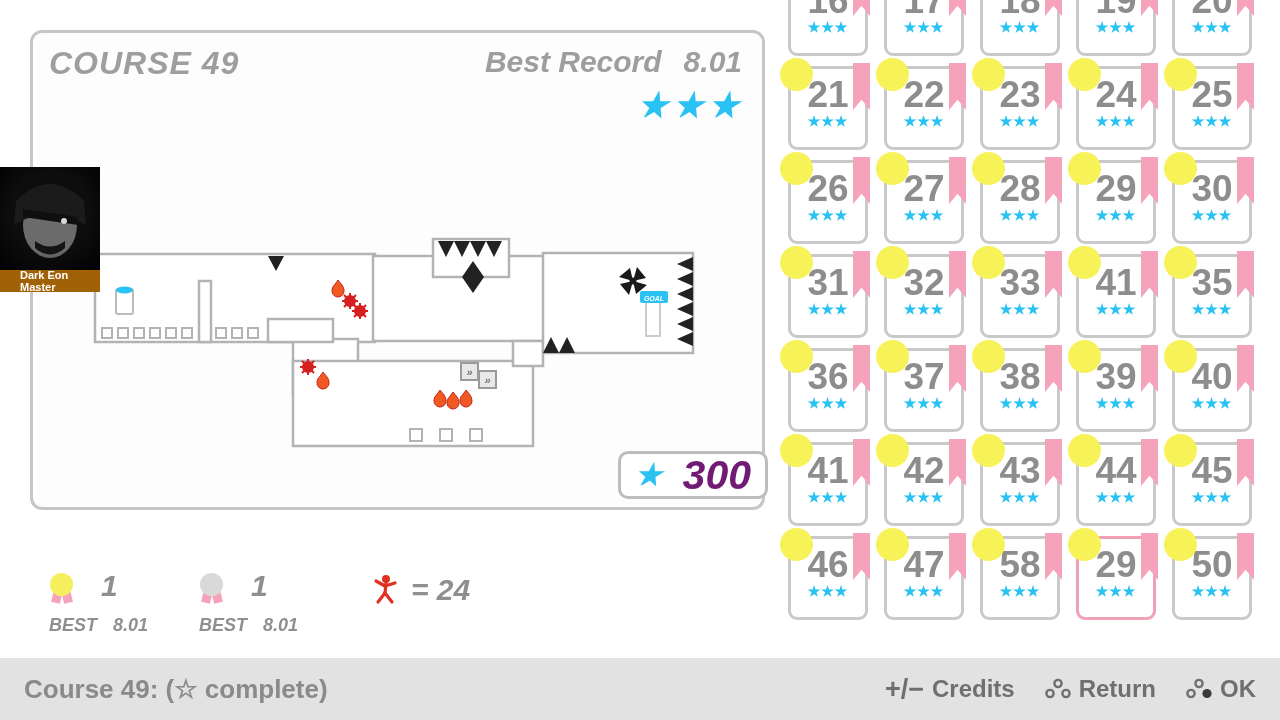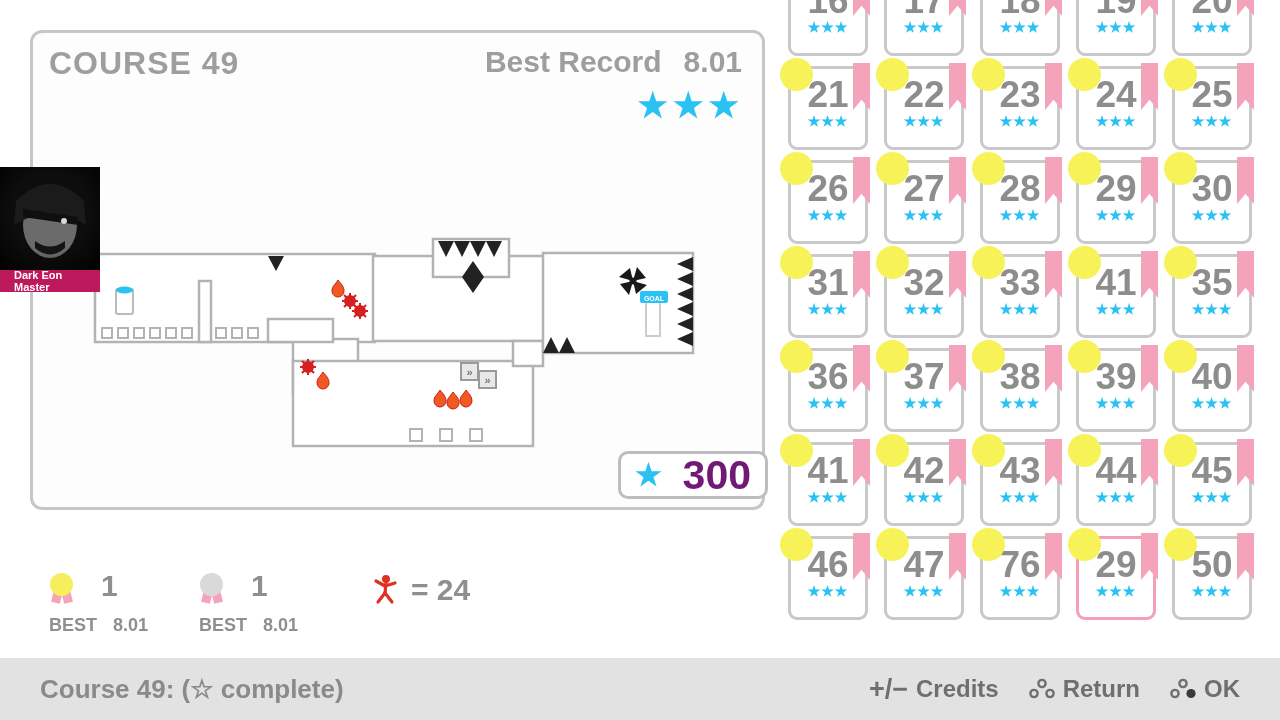--- a/index.html
+++ b/index.html
@@ -1,21 +1,21 @@
 <!DOCTYPE html>
 <html><head>
 <meta charset="utf-8">
 <style>
   * { margin:0; padding:0; box-sizing:border-box; }
   body { background:#fff; font-family:"Liberation Sans", sans-serif; }
   .stage { position:relative; width:1280px; height:720px; background:#ffffff; overflow:hidden; font-weight:bold; }
 
   
   .panel { position:absolute; left:30px; top:30px; width:735px; height:480px;
-           background:#fdfdfd; border:3px solid #c6c6c6; border-radius:12px; }
+           background:#fdfdfd; border:3px solid #c6c6c6; border-radius:12px;font-style:italic; }
   .course-title { position:absolute; left:16px; top:12px; font-size:32px; color:#9e9e9e; letter-spacing:1px; }
   .best-record { position:absolute; right:20px; top:12px; font-size:30px; color:#9e9e9e; display:flex; gap:22px;text-align:right; }
   .big-stars { position:absolute; right:18px; top:52px; font-size:34px; color:#29c2f3; letter-spacing:5px; }
 
   .map { position:absolute; left:55px; top:198px; }
 
   .stats { position:absolute; left:16px; top:536px; width:560px; height:80px; }
   .stat { position:absolute; top:0; }
   .stat-row1 { display:flex; align-items:flex-start; gap:26px; }
   .stat-medal { position:relative; width:26px; height:36px; margin-top:4px; }
@@ -32,39 +32,39 @@
 
   .score-box { position:absolute; right:-6px; bottom:8px; width:150px; height:48px; background:#fff;
                border:3px solid #bdbdbd; border-radius:10px; display:flex; align-items:center;
                justify-content:space-between; padding:0 14px; }
   .score-box .star-glyph { color:#29c2f3; font-size:30px; line-height:1; }
   .score-box .score-value { color:#701a75; font-size:41px; }
 
   
   .webcam { position:absolute; left:0; top:167px; width:100px; height:125px; z-index:5; }
   .webcam svg { display:block; }
-  .webcam-label { position:absolute; left:0; bottom:0; width:100%; height:22px; background:#be185d;
-                  color:#fff; font-size:11px; display:flex; align-items:center; padding-left:14px;margin-top:16px; }
+  .webcam-label { position:absolute; left:0; bottom:0; width:100%; height:22px; background:#a16207;
+                  color:#fff; font-size:11px; display:flex; align-items:center; padding-left:20px;margin-top:16px; }
 
   
   .grid { position:absolute; left:788px; top:-28px; display:grid;
           grid-template-columns:repeat(5, 80px); grid-auto-rows:84px; column-gap:16px; row-gap:10px; }
   .tile { position:relative; background:#fff; border:3px solid #c9c9c9; border-radius:9px;
           display:flex; flex-direction:column; align-items:center; cursor:pointer; }
   .tile.selected { border-color:#f2a0b6; }
   .tile .medal { position:absolute; top:-11px; left:-11px; width:33px; height:33px; border-radius:50%;
                  background:#f7f257; z-index:2; }
   .tile .ribbon { position:absolute; top:-6px; right:-5px; width:17px; height:47px; background:#f5a3ba; z-index:2;
                   clip-path:polygon(0 0, 100% 0, 100% 100%, 50% 78%, 0 100%); }
   .tile-num { margin-top:6px; font-size:37px; color:#8d8d8d; line-height:1.1; }
   .tile-stars { margin-top:-3px; font-size:14px; color:#29c2f3; letter-spacing:1px; }
 
   
   .bottom-bar { position:absolute; left:0; bottom:0; width:1280px; height:62px; background:#e2e2e2;
-                display:flex; align-items:center; justify-content:space-between; padding:0 40px; z-index:6; }
+                display:flex; align-items:center; justify-content:space-between; padding:0 24px; z-index:6; }
   .status-text { font-size:26px; color:#8a8a8a; }
   .controls { display:flex; align-items:center; gap:30px; }
   .control { display:flex; align-items:center; gap:8px; color:#6f6f6f; font-size:24px; cursor:pointer; }
   .control .sym { font-size:27px; }
 </style>
 </head>
 <body>
 
 <div class="stage">
 
@@ -423,21 +423,21 @@
       </div>
       <div class="tile">
         <div class="medal"></div>
         <div class="ribbon"></div>
         <div class="tile-num">47</div>
         <div class="tile-stars">★★★</div>
       </div>
       <div class="tile">
         <div class="medal"></div>
         <div class="ribbon"></div>
-        <div class="tile-num">76</div>
+        <div class="tile-num">58</div>
         <div class="tile-stars">★★★</div>
       </div>
       <div class="tile selected">
         <div class="medal"></div>
         <div class="ribbon"></div>
         <div class="tile-num">29</div>
         <div class="tile-stars">★★★</div>
       </div>
       <div class="tile">
         <div class="medal"></div>

